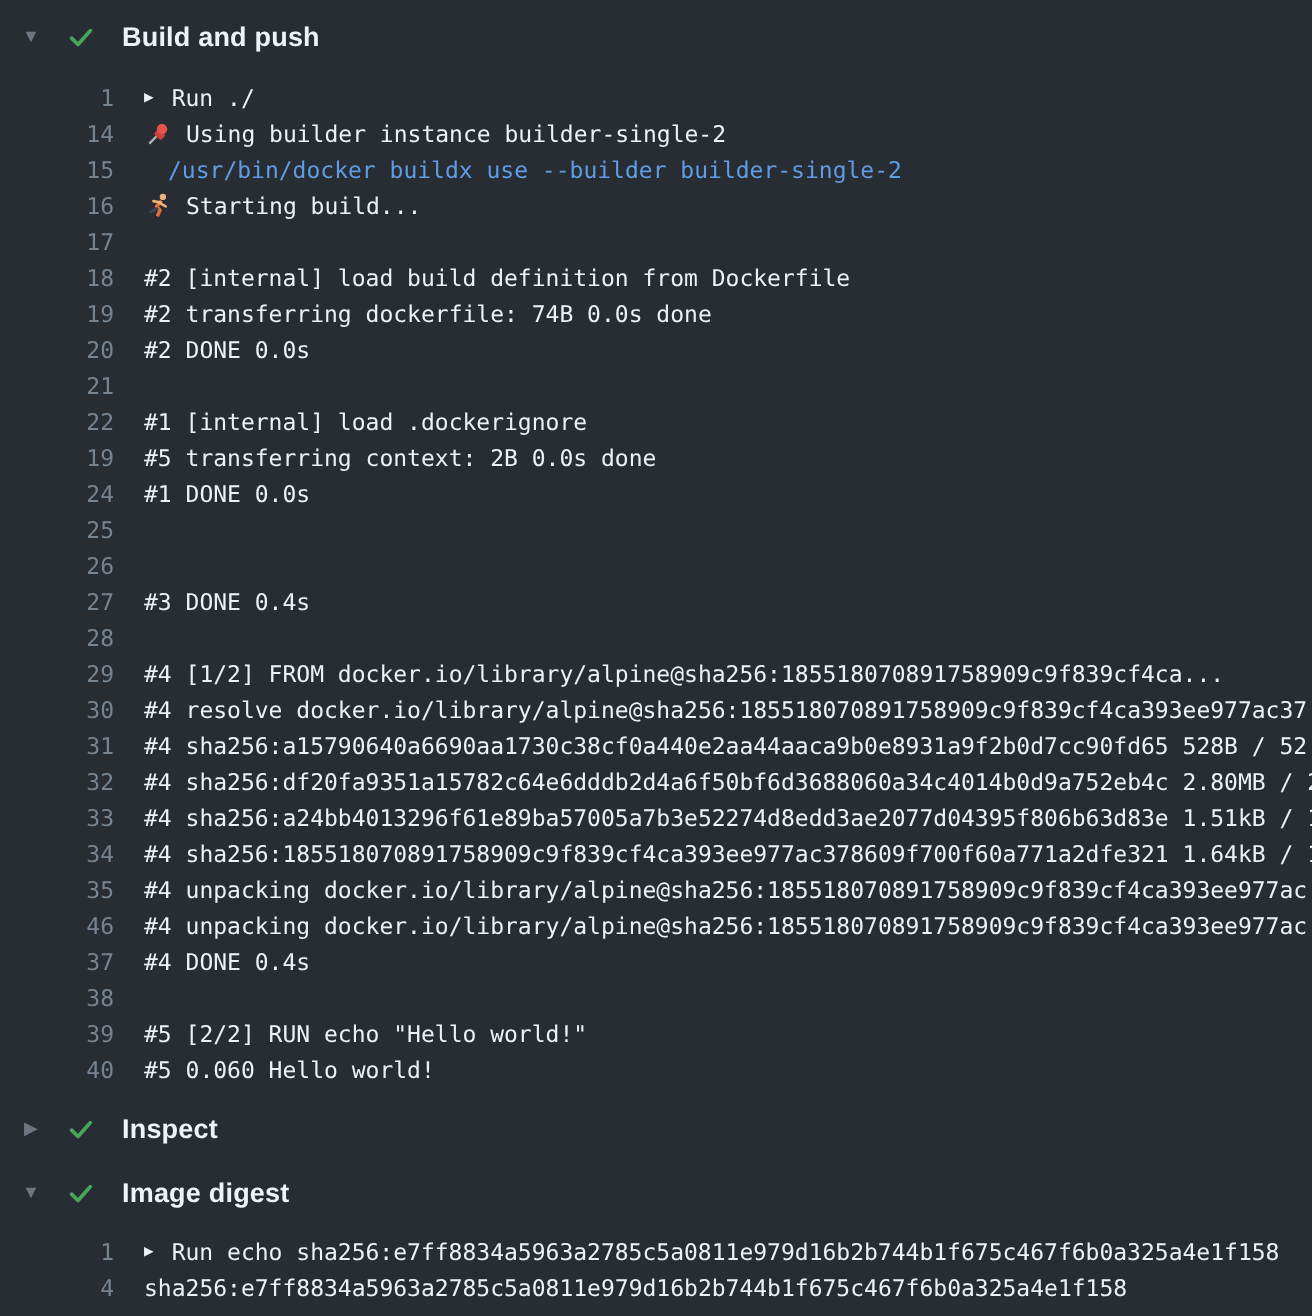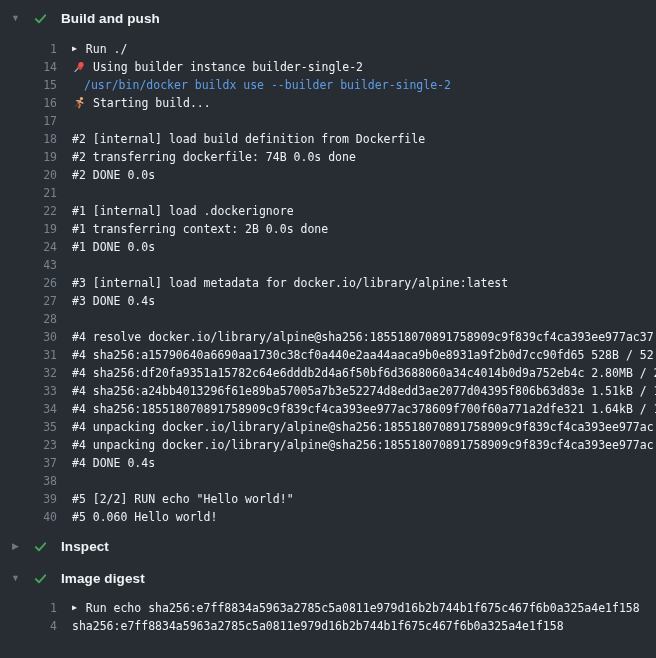--- a/index.html
+++ b/index.html
@@ -75,33 +75,34 @@
             <path d="M9.6 6 L5.4 5.2" stroke="#f0b27a" stroke-width="1.5" stroke-linecap="round"></path>
             <path d="M9 6.4 L12.4 8.2" stroke="#f0b27a" stroke-width="1.5" stroke-linecap="round"></path>
             <path d="M7.4 9.6 L3.8 11.4" stroke="#33485e" stroke-width="1.8" stroke-linecap="round"></path>
           </svg><span>Starting build...</span></span></div>
       <div class="log-line"><span class="line-num">17</span></div>
       <div class="log-line"><span class="line-num">18</span><span class="line-text"><span>#2 [internal] load build definition from Dockerfile</span></span></div>
       <div class="log-line"><span class="line-num">19</span><span class="line-text"><span>#2 transferring dockerfile: 74B 0.0s done</span></span></div>
       <div class="log-line"><span class="line-num">20</span><span class="line-text"><span>#2 DONE 0.0s</span></span></div>
       <div class="log-line"><span class="line-num">21</span><span class="line-text"><span></span></span></div>
       <div class="log-line"><span class="line-num">22</span><span class="line-text"><span>#1 [internal] load .dockerignore</span></span></div>
-      <div class="log-line"><span class="line-num">19</span><span class="line-text"><span>#1 transferring context: 2B 0.0s done</span></span></div>
+      <div class="log-line"><span class="line-num">19</span><span class="line-text"><span>#5 transferring context: 2B 0.0s done</span></span></div>
       <div class="log-line"><span class="line-num">24</span><span class="line-text"><span>#1 DONE 0.0s</span></span></div>
-      <div class="log-line"><span class="line-num">43</span><span class="line-text"><span></span></span></div>
-      <div class="log-line"><span class="line-num">26</span><span class="line-text"><span>#3 [internal] load metadata for docker.io/library/alpine:latest</span></span></div>
+      <div class="log-line"><span class="line-num">25</span><span class="line-text"><span></span></span></div>
+      <div class="log-line"><span class="line-num">26</span></div>
       <div class="log-line"><span class="line-num">27</span><span class="line-text"><span>#3 DONE 0.4s</span></span></div>
       <div class="log-line"><span class="line-num">28</span><span class="line-text"><span></span></span></div>
+      <div class="log-line"><span class="line-num">29</span><span class="line-text"><span>#4 [1/2] FROM docker.io/library/alpine@sha256:185518070891758909c9f839cf4ca...</span></span></div>
       <div class="log-line"><span class="line-num">30</span><span class="line-text"><span>#4 resolve docker.io/library/alpine@sha256:185518070891758909c9f839cf4ca393ee977ac37</span></span></div>
       <div class="log-line"><span class="line-num">31</span><span class="line-text"><span>#4 sha256:a15790640a6690aa1730c38cf0a440e2aa44aaca9b0e8931a9f2b0d7cc90fd65 528B / 52</span></span></div>
       <div class="log-line"><span class="line-num">32</span><span class="line-text"><span>#4 sha256:df20fa9351a15782c64e6dddb2d4a6f50bf6d3688060a34c4014b0d9a752eb4c 2.80MB / 2</span></span></div>
       <div class="log-line"><span class="line-num">33</span><span class="line-text"><span>#4 sha256:a24bb4013296f61e89ba57005a7b3e52274d8edd3ae2077d04395f806b63d83e 1.51kB / 1</span></span></div>
       <div class="log-line"><span class="line-num">34</span><span class="line-text"><span>#4 sha256:185518070891758909c9f839cf4ca393ee977ac378609f700f60a771a2dfe321 1.64kB / 1</span></span></div>
       <div class="log-line"><span class="line-num">35</span><span class="line-text"><span>#4 unpacking docker.io/library/alpine@sha256:185518070891758909c9f839cf4ca393ee977ac</span></span></div>
-      <div class="log-line"><span class="line-num">23</span><span class="line-text"><span>#4 unpacking docker.io/library/alpine@sha256:185518070891758909c9f839cf4ca393ee977ac</span></span></div>
+      <div class="log-line"><span class="line-num">46</span><span class="line-text"><span>#4 unpacking docker.io/library/alpine@sha256:185518070891758909c9f839cf4ca393ee977ac</span></span></div>
       <div class="log-line"><span class="line-num">37</span><span class="line-text"><span>#4 DONE 0.4s</span></span></div>
       <div class="log-line"><span class="line-num">38</span><span class="line-text"><span></span></span></div>
       <div class="log-line"><span class="line-num">39</span><span class="line-text"><span>#5 [2/2] RUN echo "Hello world!"</span></span></div>
       <div class="log-line"><span class="line-num">40</span><span class="line-text"><span>#5 0.060 Hello world!</span></span></div>
     </div>
     <div class="section-header">
       <span class="toggle-icon">▶</span>
       <svg class="check-icon" viewBox="0 0 16 16">
         <path d="M3 8.6 L6.4 12 L13 4.6" fill="none" stroke="#46a758" stroke-width="2" stroke-linecap="round" stroke-linejoin="round"></path>
       </svg>

